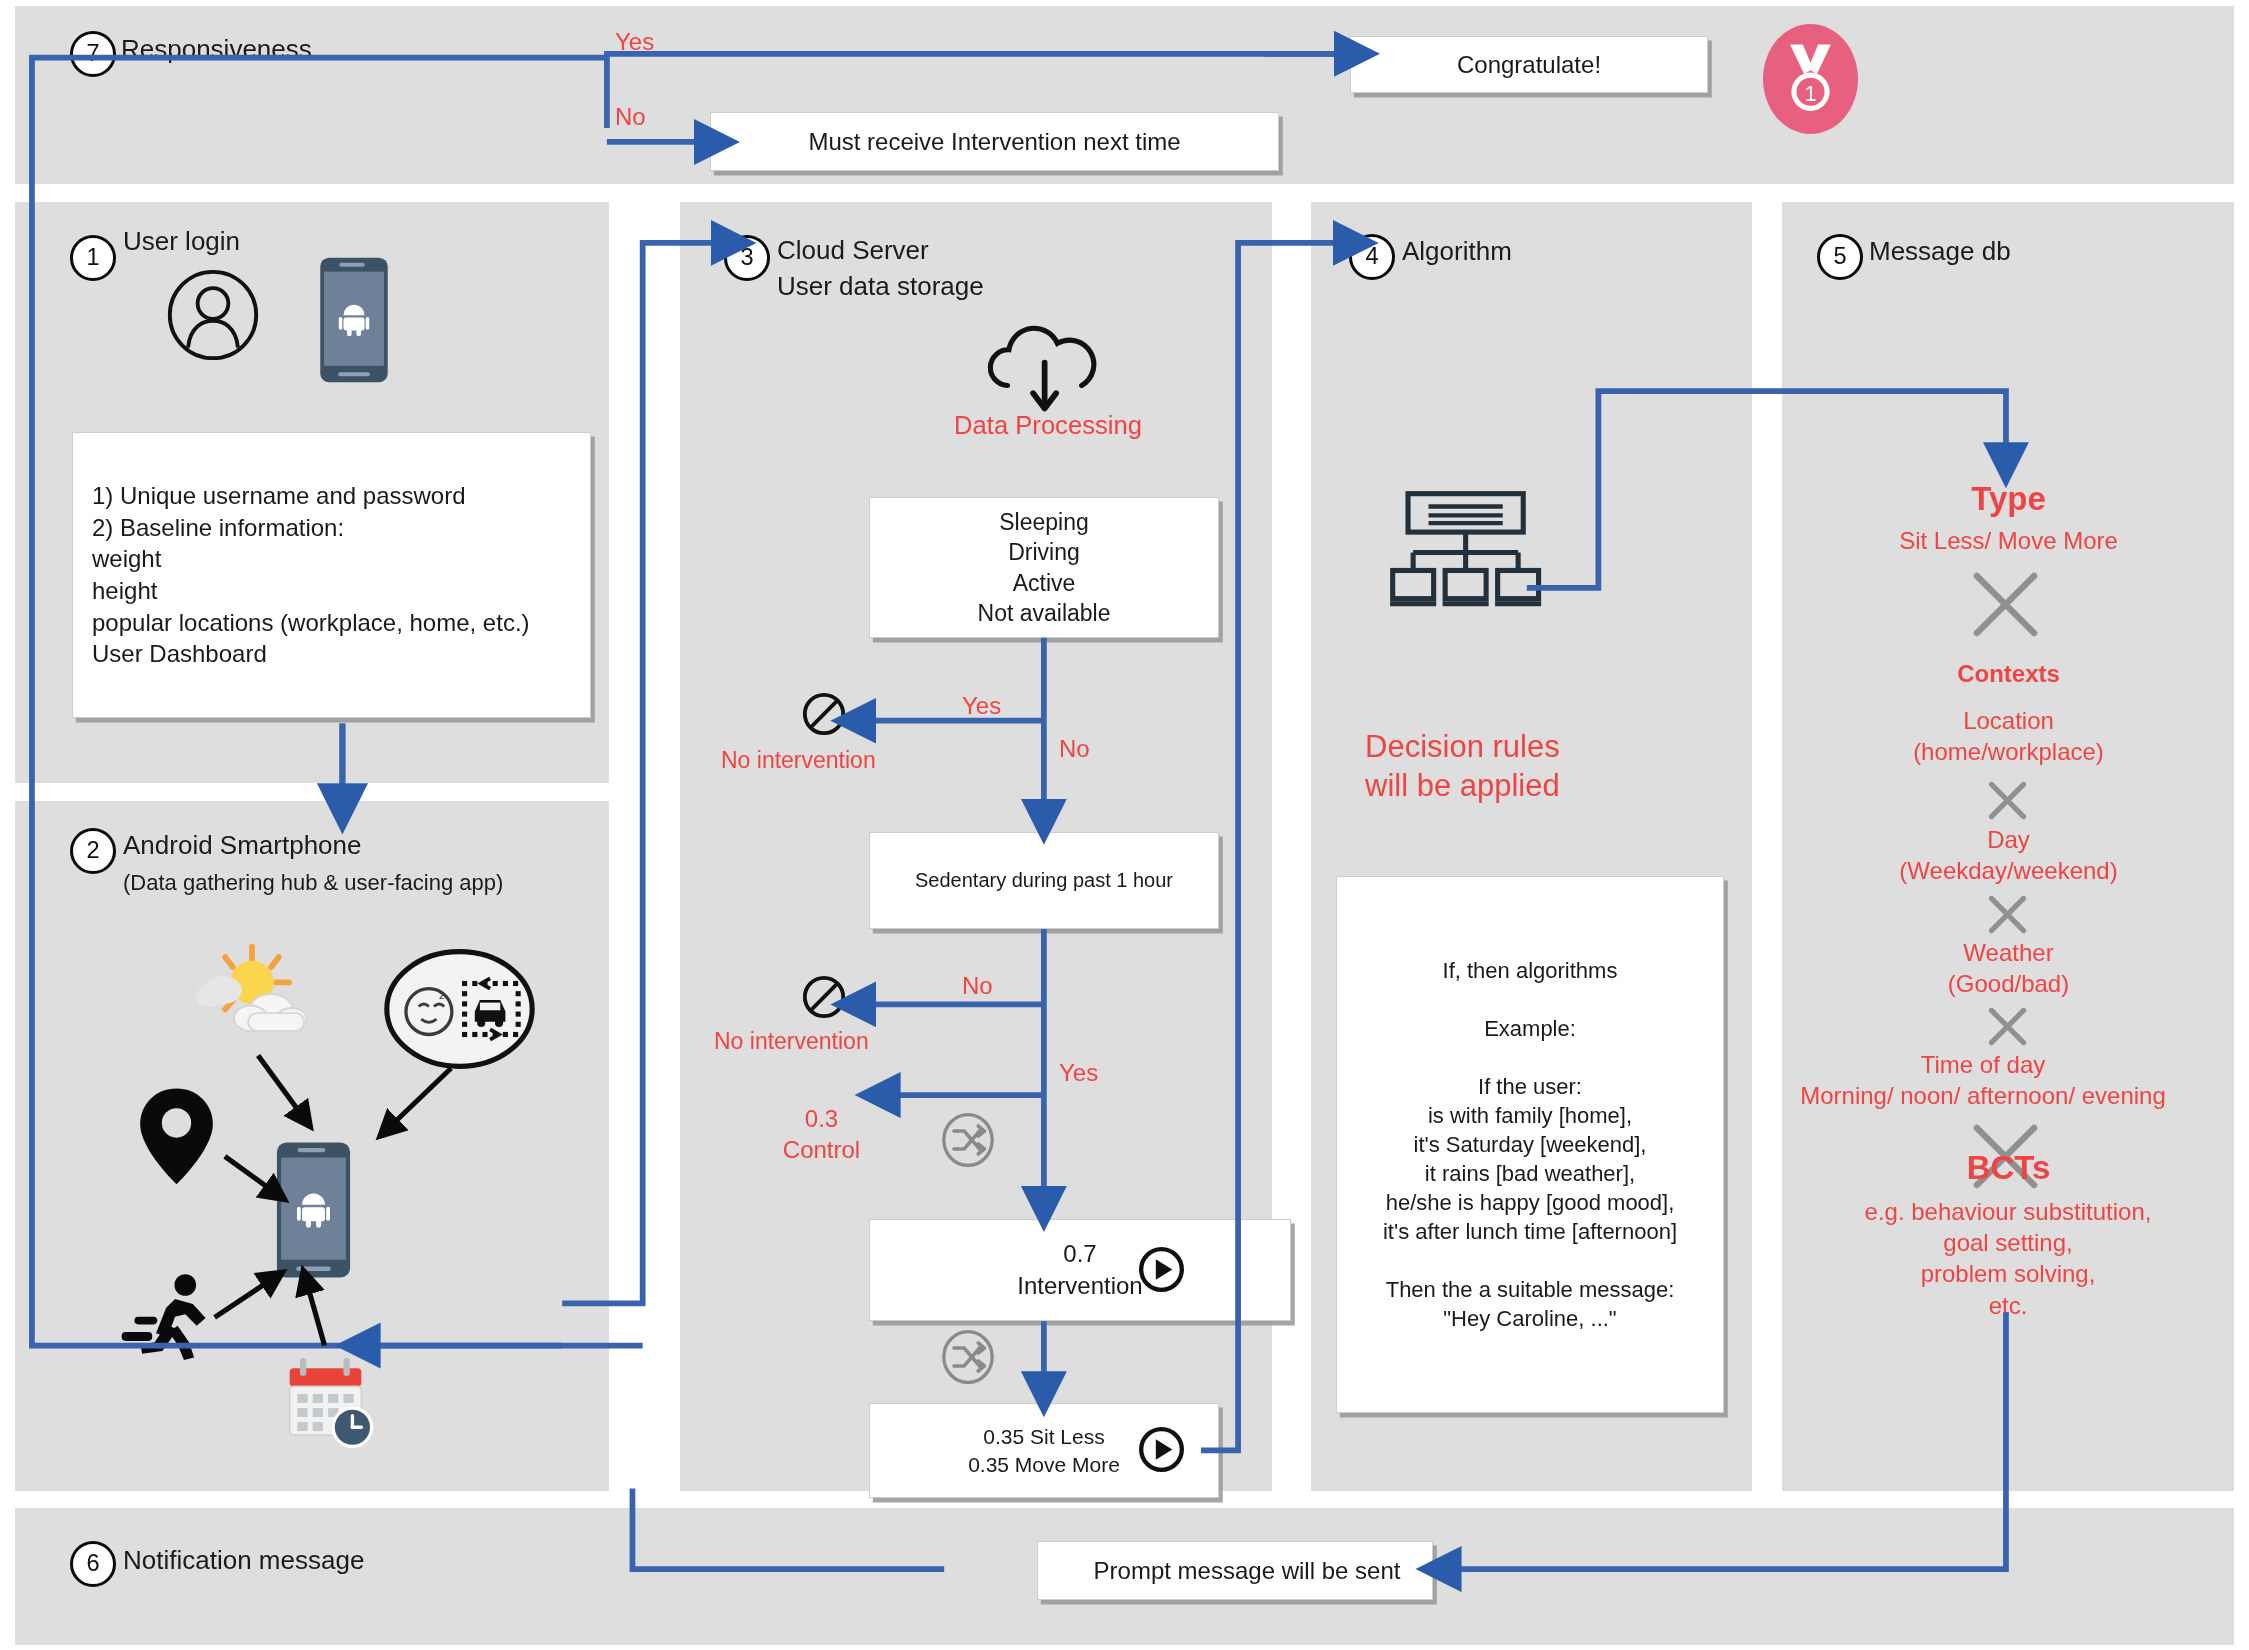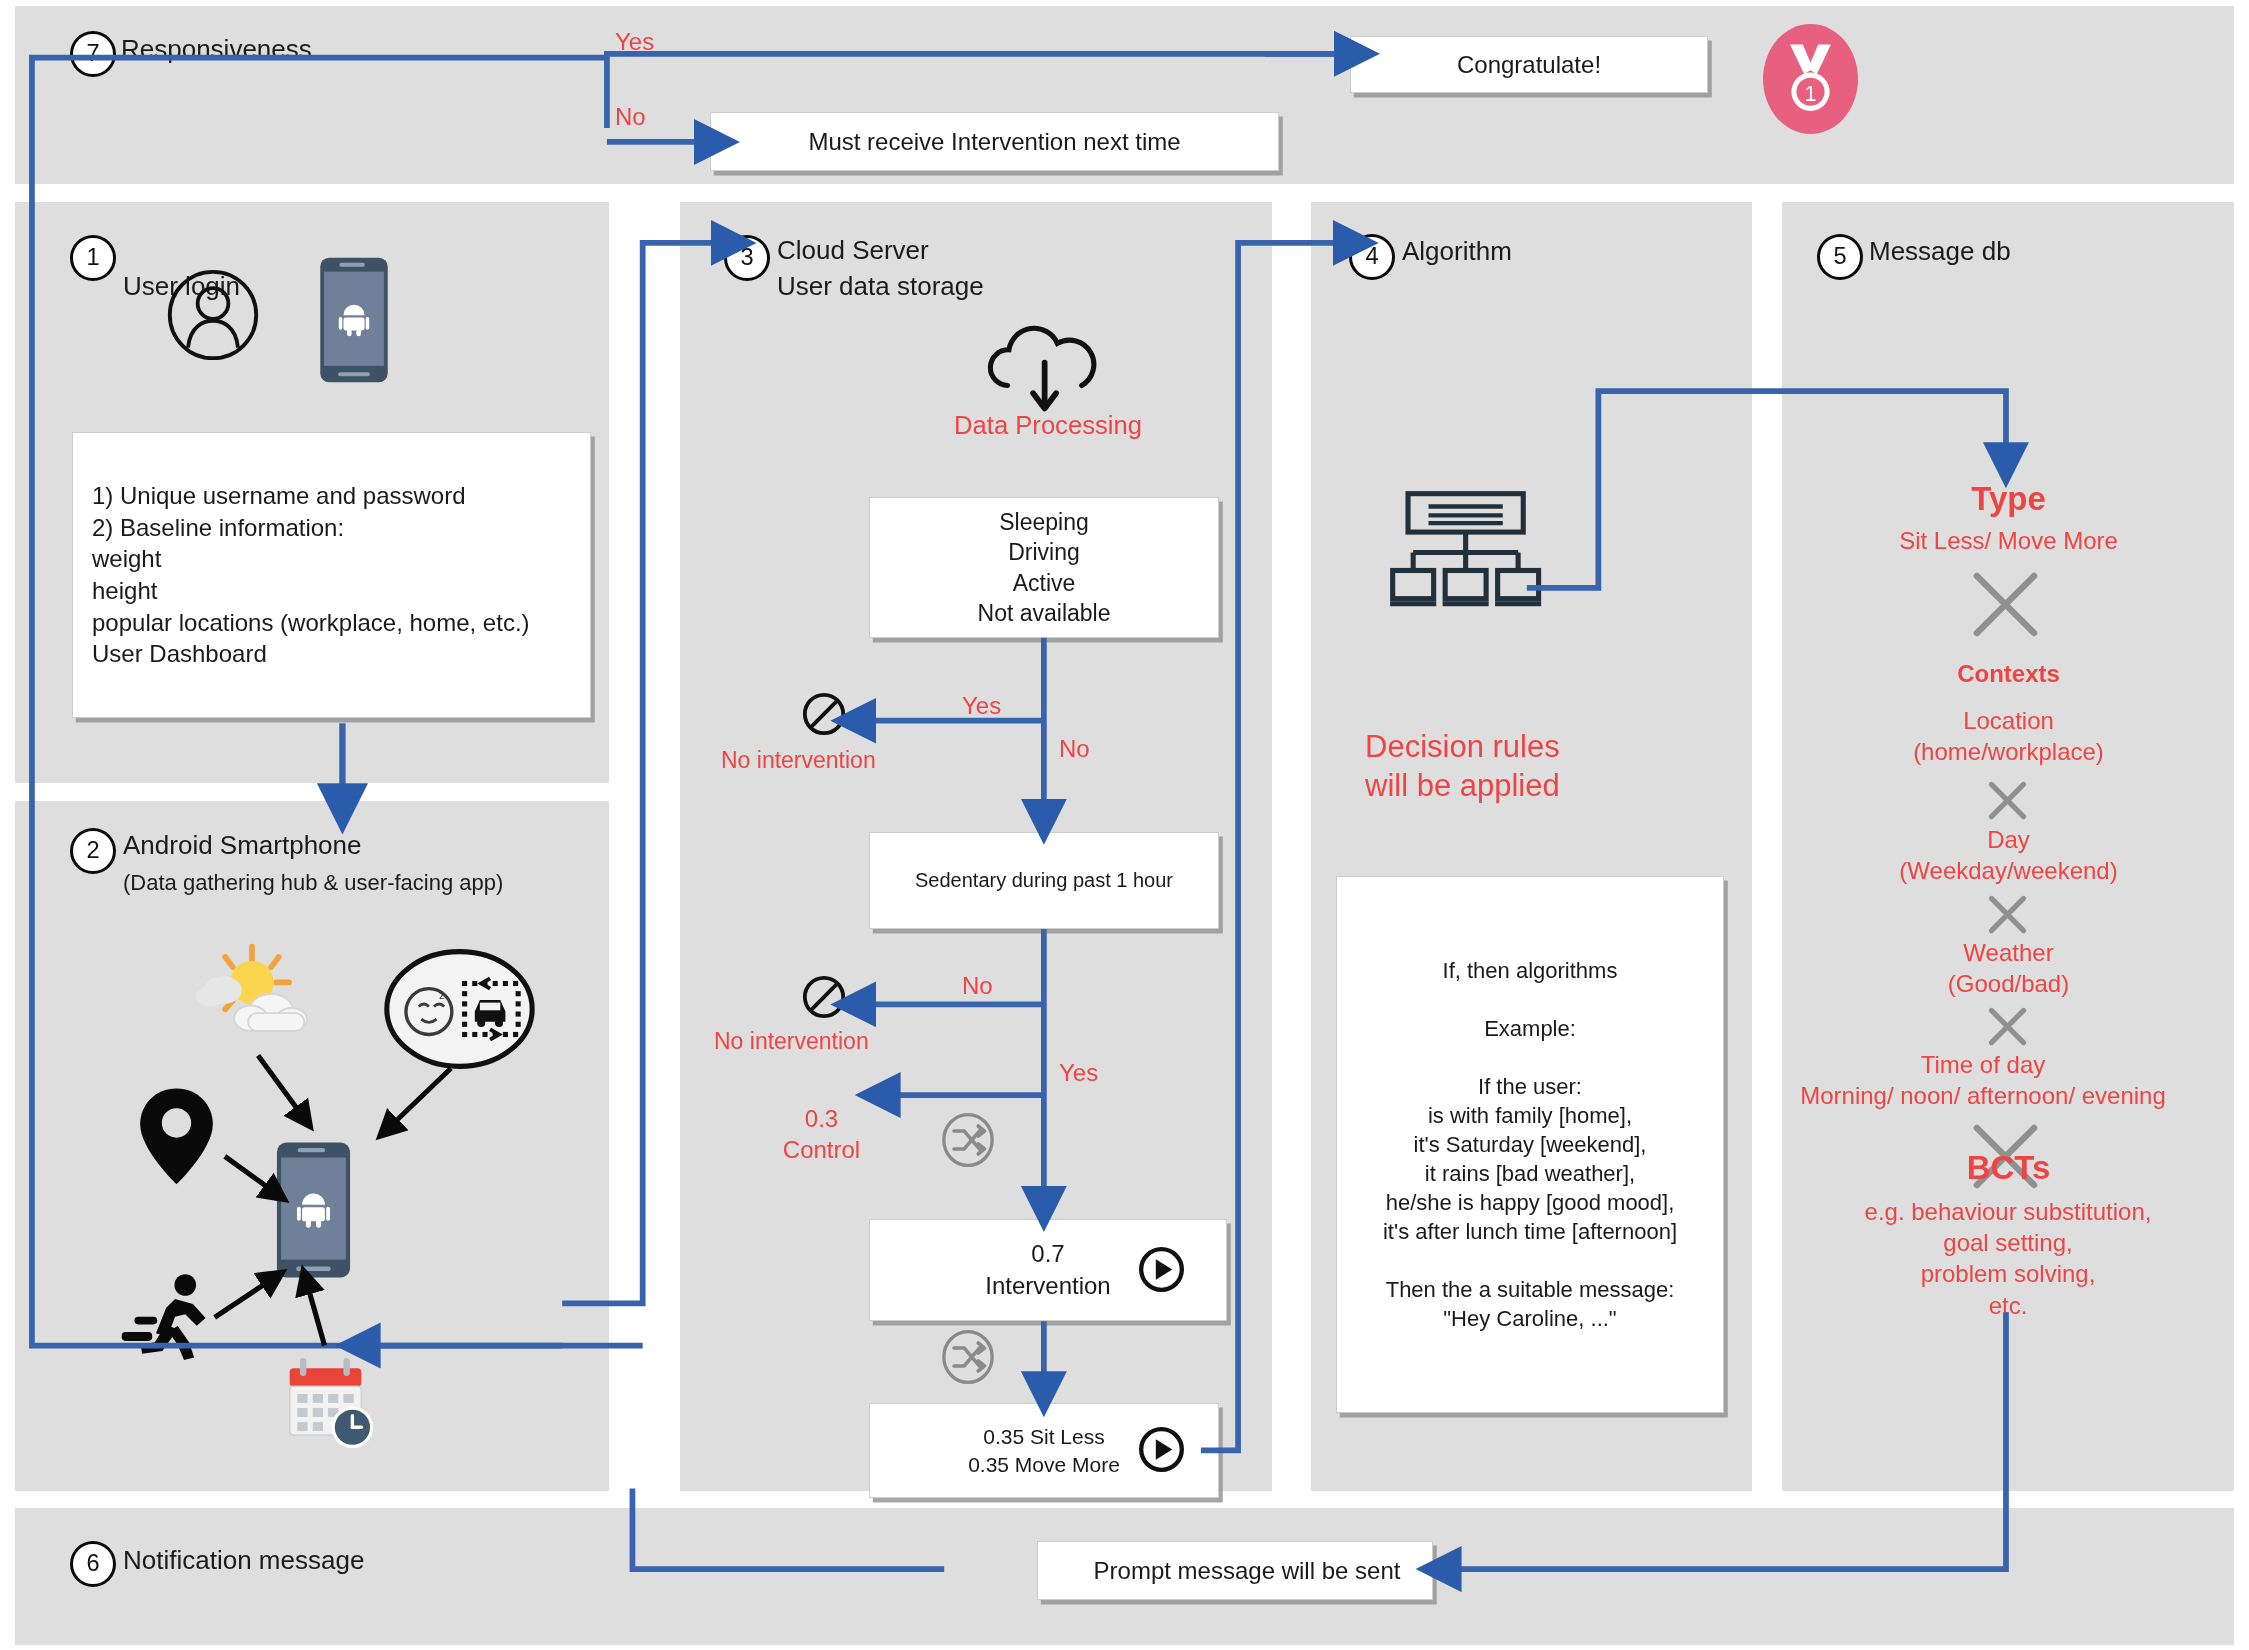--- a/index.html
+++ b/index.html
@@ -86,21 +86,21 @@
     <svg width="59" height="74" viewBox="0 0 92 116">
       <path d="M14 4 L34 4 L50 42 L36 50 Z" fill="#ffffff"></path>
       <path d="M78 4 L58 4 L42 42 L56 50 Z" fill="#ffffff"></path>
       <circle cx="46" cy="78" r="30" fill="#ffffff"></circle>
       <circle cx="46" cy="78" r="22" fill="#e8607f"></circle>
       <text x="46" y="92" font-size="34" font-family="Liberation Sans, sans-serif" fill="#ffffff" text-anchor="middle">1</text>
     </svg>
   </div>
 
   <div class="stepnum" style="left:70px;top:235px;">1</div>
-  <div class="steplabel" style="left:123px;top:226px;margin-top:45px;">User login</div>
+  <div class="steplabel" style="left:123px;top:226px;">User login</div>
 
   <div class="icon" style="left:165px;top:267px;">
     <svg width="96" height="96" viewBox="0 0 100 100">
       <circle cx="50" cy="50" r="45" fill="none" stroke="#111" stroke-width="4"></circle>
       <circle cx="50" cy="38" r="16" fill="none" stroke="#111" stroke-width="4"></circle>
       <path d="M24 84 C26 62 40 56 50 56 C60 56 74 62 76 84" fill="none" stroke="#111" stroke-width="4"></path>
     </svg>
   </div>
 
   <div class="icon" style="left:319px;top:256px;">
@@ -319,21 +319,21 @@
   <div class="shuffle" style="left:940px;top:1112px;">
     <svg width="56" height="56" viewBox="0 0 44 44">
       <ellipse cx="22" cy="22" rx="19" ry="20" fill="none" stroke="#8a8a8a" stroke-width="2.6"></ellipse>
       <path d="M11 15 l8 0 l12 14 l3 0" fill="none" stroke="#8a8a8a" stroke-width="2.8" stroke-linecap="round"></path>
       <path d="M11 29 l8 0 l12 -14 l3 0" fill="none" stroke="#8a8a8a" stroke-width="2.8" stroke-linecap="round"></path>
       <path d="M30 11 l5 4 l-5 4" fill="none" stroke="#8a8a8a" stroke-width="2.8" stroke-linecap="round" stroke-linejoin="round"></path>
       <path d="M30 25 l5 4 l-5 4" fill="none" stroke="#8a8a8a" stroke-width="2.8" stroke-linecap="round" stroke-linejoin="round"></path>
     </svg>
   </div>
 
-  <div class="wbox" style="left:869px;top:1219px;width:358px;height:102px;font-size:24px;">
+  <div class="wbox" style="left:869px;top:1219px;width:422px;height:102px;font-size:24px;">
     <span class="inner">0.7
 Intervention</span>
   </div>
   <div class="playico" style="left:1138px;top:1246px;">
     <svg width="47" height="47" viewBox="0 0 37 37">
       <circle cx="18.5" cy="18.5" r="16" fill="none" stroke="#111" stroke-width="3.4"></circle>
       <path d="M14 10.5 L27 18.5 L14 26.5 Z" fill="#111"></path>
     </svg>
   </div>
 

